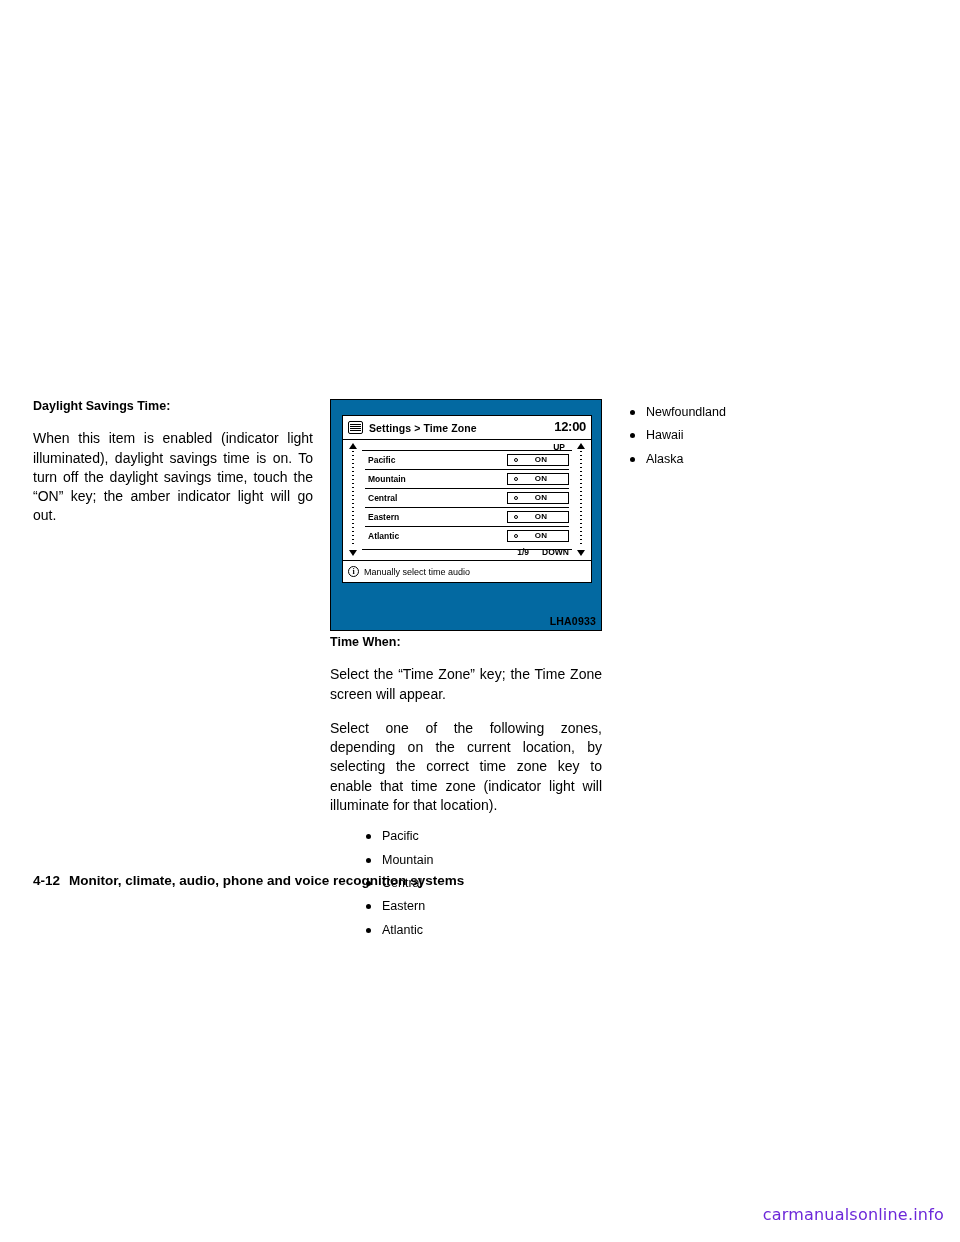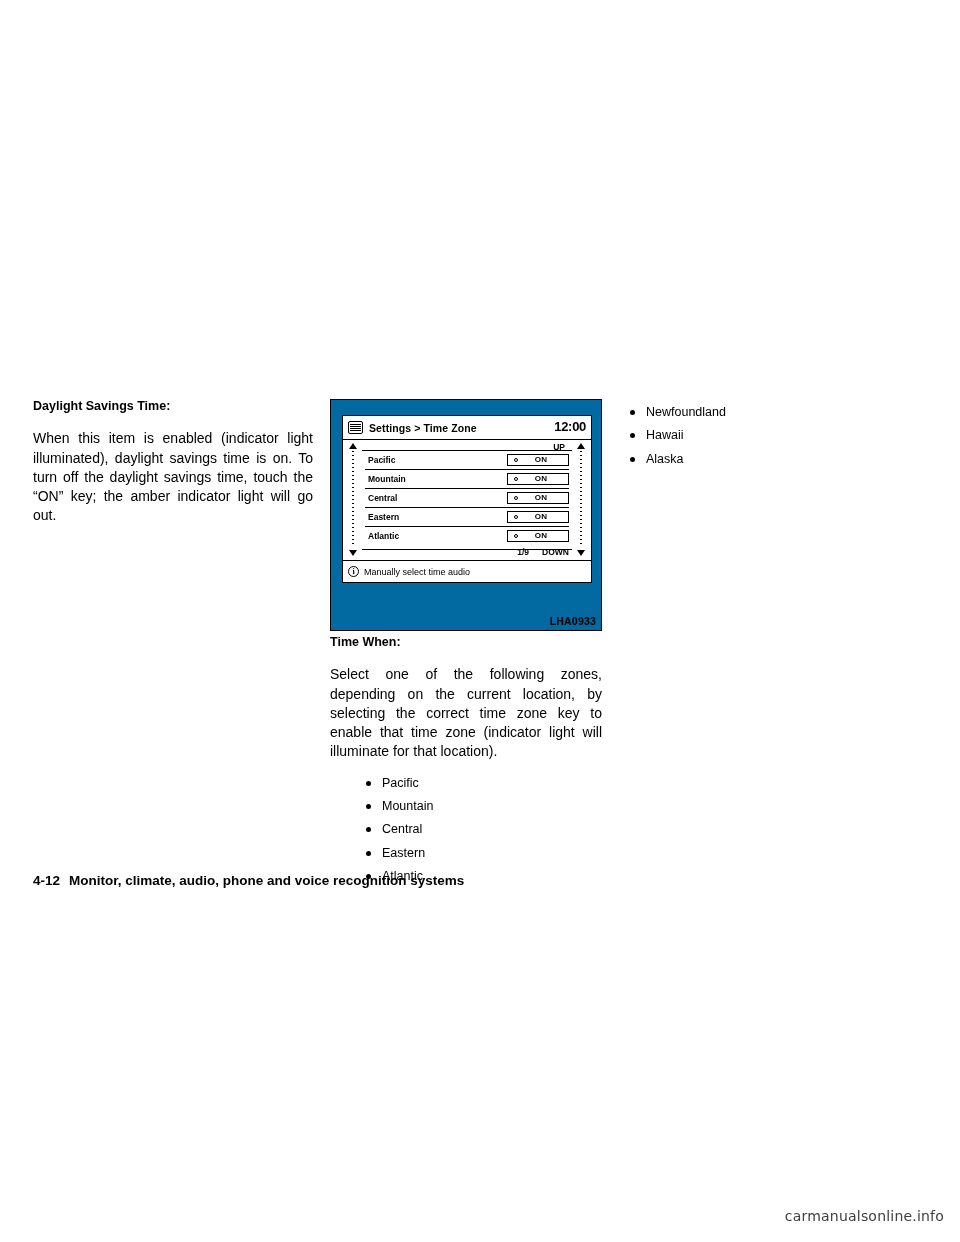--- a/index.html
+++ b/index.html
@@ -349,22 +349,22 @@
     white-space: nowrap;
   }
   .page-footer .pagenum {
     margin-right: 9px;
   }
 
   .watermark {
     position: absolute;
     right: 16px;
     bottom: 14px;
-    font-size: 14px;
-    color: #404040;
+    font-size: 16px;
+    color: #6d28d9;
     letter-spacing: 0.2px;
     font-family: "DejaVu Sans", sans-serif;
   }
 </style>
 </head>
 <body>
 
 <div class="page">
 
   <div class="col-left">
@@ -459,20 +459,21 @@
         <span class="info-icon">i</span>
         <span class="footer-text">Manually select time audio</span>
       </div>
 
     </div>
     <div class="fig-caption">LHA0933</div>
   </div>
 
   <div class="col-mid" style="top:634px;">
     <h3 class="head">Time When:</h3>
+    <p class="body">Select the “Time Zone” key; the Time Zone screen will appear.</p>
     <p class="body">Select one of the following zones, depending on the current location, by selecting the correct time zone key to enable that time zone (indicator light will illuminate for that location).</p>
     <ul class="bullets indented">
       <li><span class="dot"></span><span>Pacific</span></li>
       <li><span class="dot"></span><span>Mountain</span></li>
       <li><span class="dot"></span><span>Central</span></li>
       <li><span class="dot"></span><span>Eastern</span></li>
       <li><span class="dot"></span><span>Atlantic</span></li>
     </ul>
   </div>
 

